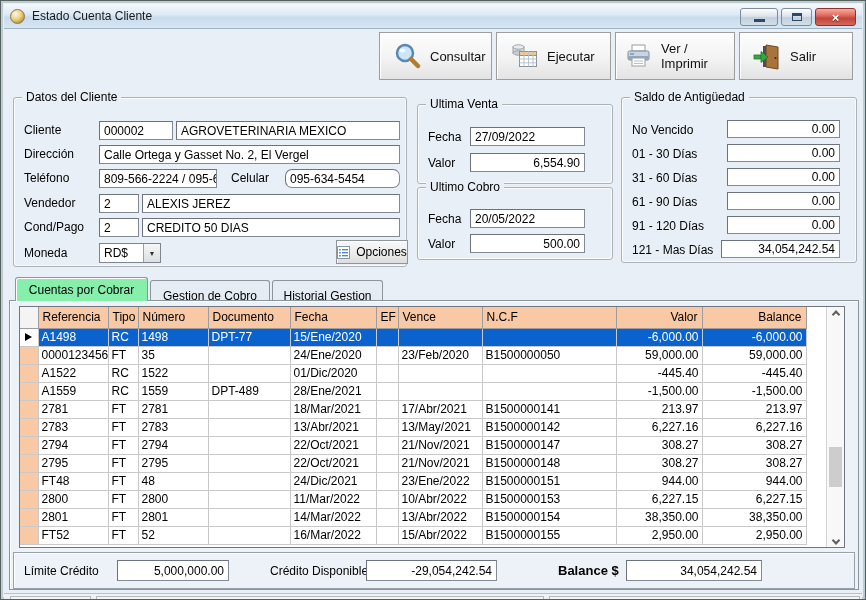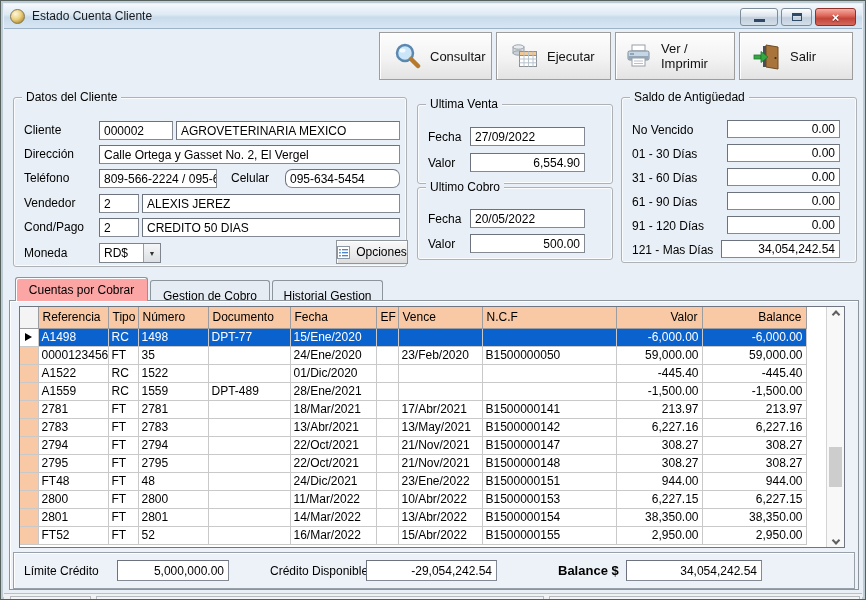--- a/index.html
+++ b/index.html
@@ -68,21 +68,21 @@
   .btn3d { position:absolute; background:linear-gradient(#f9f9f9,#ececec 55%,#dcdcdc);
     border:1px solid #8e959d; box-shadow:inset 1px 1px 0 #fff;
     display:flex; align-items:center; justify-content:center; gap:6px;
     font-size:12px; cursor:default; }
 
   
   .tab { position:absolute; height:30px; top:279px; z-index:1;
     background:#e6ecf4; border:1px solid #8c949c; border-bottom:none;
     border-radius:3px 3px 0 0; display:flex; align-items:center; justify-content:center;
     font-size:12px; padding:0 6px; cursor:default; }
-  .tab.active { top:276px; height:24px; z-index:3; background:#fca5a5;
+  .tab.active { top:276px; height:24px; z-index:3; background:#86efac;
     box-shadow:inset 1px 1px 0 #fff; }
   .tab1 { left:14px;  width:133px; }
   .tab2 { left:149px; width:120px; }
   .tab3 { left:271px; width:111px; }
   .tabpanel { position:absolute; left:8px; top:299px; width:850px; height:290px;
     background:#edf2f8; border:1px solid #8c949c; box-shadow:inset 1px 1px 0 #fff;
     z-index:2; }
 
   
   .grid-wrap { position:absolute; left:18px; top:305px; width:826px; height:242px;

